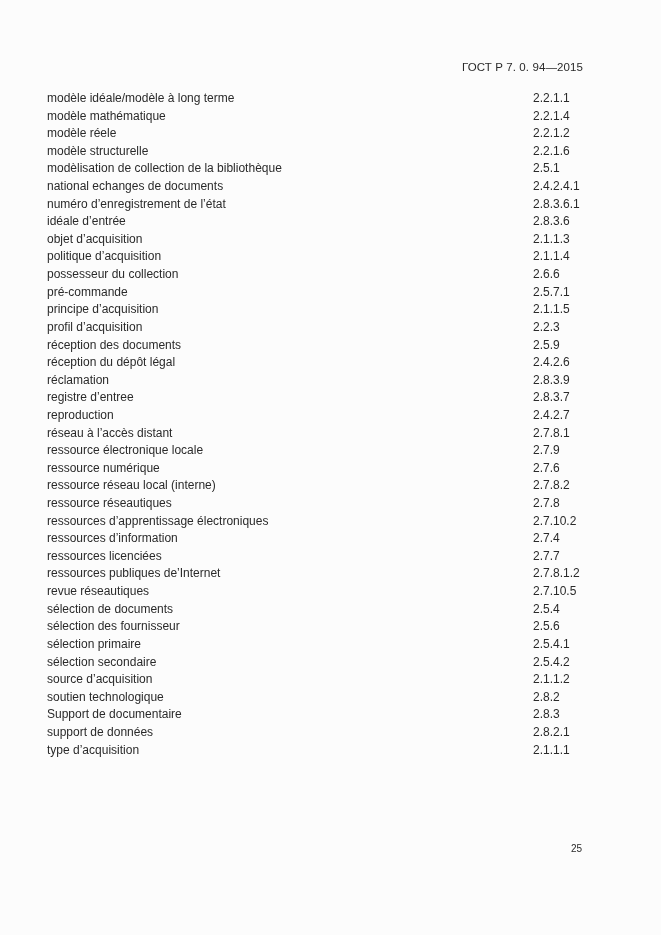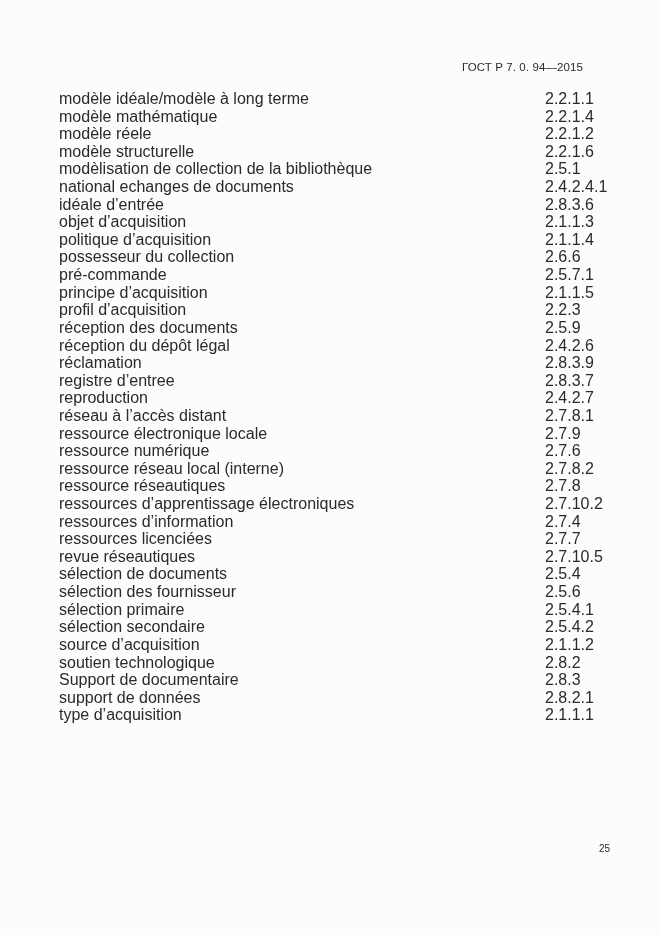--- a/index.html
+++ b/index.html
@@ -30,42 +30,40 @@
       left: 47px;
       width: 560px;
       margin: 0;
       padding: 0;
       list-style: none;
     }
     .index-row {
       position: relative;
       height: 17.62px;
       line-height: 17.62px;
-      font-size: 16px;
-      margin-left: 12px;
+      font-size: 12px;
     }
     .term {
       position: absolute;
       left: 0;
       top: 0;
       white-space: nowrap;
     }
     .ref {
       position: absolute;
       left: 486px;
       top: 0;
       white-space: nowrap;
     }
     .page-number {
       position: absolute;
       top: 843px;
       left: 571px;
       font-size: 10px;
       color: #2a2a2a;
-      margin-left: 28px;
     }
   </style>
 </head>
 <body>
 
 <div class="page-header">ГОСТ Р 7. 0. 94—2015</div>
 
 <ul class="index-list" id="index-list">
     <li class="index-row">
       <span class="term">modèle idéale/modèle à long terme</span>
@@ -85,20 +83,24 @@
     </li>
     <li class="index-row">
       <span class="term">modèlisation de collection de la bibliothèque</span>
       <span class="ref">2.5.1</span>
     </li>
     <li class="index-row">
       <span class="term">national echanges de documents</span>
       <span class="ref">2.4.2.4.1</span>
     </li>
     <li class="index-row">
+      <span class="term">numéro d’enregistrement de l’état</span>
+      <span class="ref">2.8.3.6.1</span>
+    </li>
+    <li class="index-row">
       <span class="term">idéale d’entrée</span>
       <span class="ref">2.8.3.6</span>
     </li>
     <li class="index-row">
       <span class="term">objet d’acquisition</span>
       <span class="ref">2.1.1.3</span>
     </li>
     <li class="index-row">
       <span class="term">politique d’acquisition</span>
       <span class="ref">2.1.1.4</span>
@@ -165,20 +167,24 @@
     </li>
     <li class="index-row">
       <span class="term">ressources d’information</span>
       <span class="ref">2.7.4</span>
     </li>
     <li class="index-row">
       <span class="term">ressources licenciées</span>
       <span class="ref">2.7.7</span>
     </li>
     <li class="index-row">
+      <span class="term">ressources publiques de’Internet</span>
+      <span class="ref">2.7.8.1.2</span>
+    </li>
+    <li class="index-row">
       <span class="term">revue réseautiques</span>
       <span class="ref">2.7.10.5</span>
     </li>
     <li class="index-row">
       <span class="term">sélection de documents</span>
       <span class="ref">2.5.4</span>
     </li>
     <li class="index-row">
       <span class="term">sélection des fournisseur</span>
       <span class="ref">2.5.6</span>

